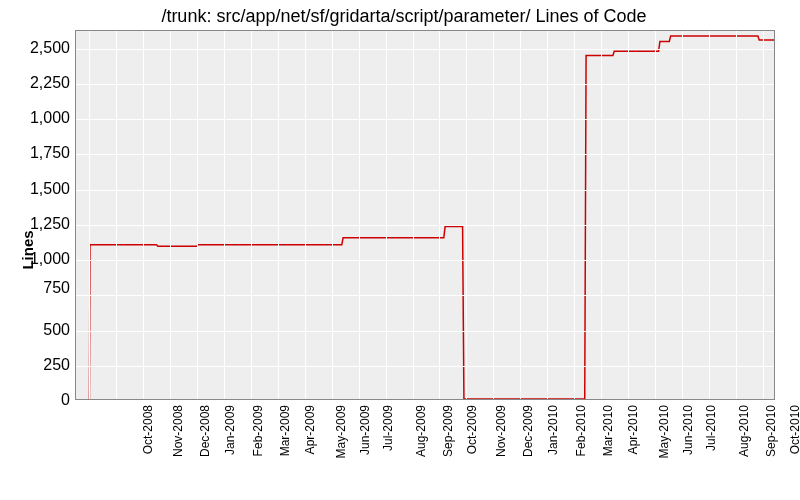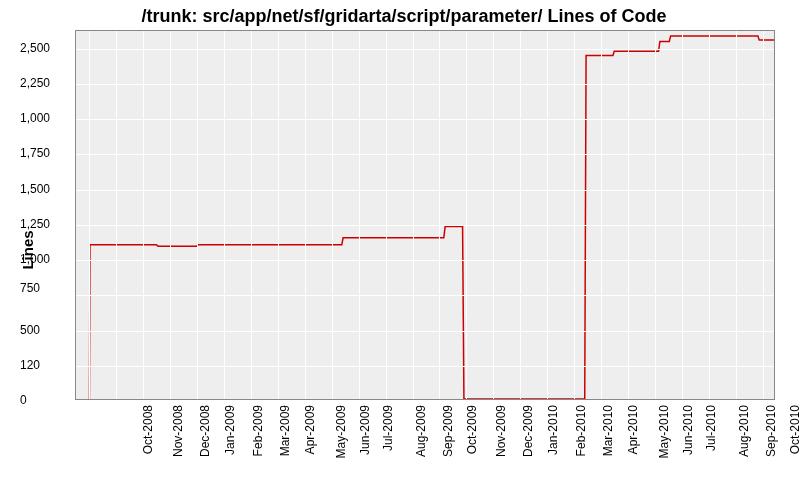--- a/index.html
+++ b/index.html
@@ -15,21 +15,21 @@
     position: relative;
     width: 800px;
     height: 500px;
   }
   .title {
     position: absolute;
     top: 6px;
     left: 8px;
     right: 0;
     text-align: center;
-    font-weight: bold;
+    font-weight: normal;
     font-size: 18px;
   }
   .plot-area {
     position: absolute;
     left: 75px;
     top: 30px;
     width: 700px;   
     height: 370px;  
     background: #eee;
     border: 1px solid #888;
@@ -39,22 +39,22 @@
   .grid-line-h, .grid-line-v {
     position: absolute;
     background: #fff;
   }
   .grid-line-h { height: 1px; width: 100%; left: 0; }
   .grid-line-v { width: 1px; height: 100%; top: 0; }
   .tick-y {
     position: absolute;
     right: 730px; 
     width: 50px;
-    text-align: left;
-    font-size: 12px;
+    text-align: right;
+    font-size: 16px;
     transform: translateY(-50%);
   }
   .tick-x {
     position: absolute;
     top: 405px;
     font-size: 12px;
     transform-origin: right top;
     transform: rotate(-90deg);
     text-align: right;
     white-space: nowrap;
@@ -126,21 +126,21 @@
       <div class="grid-line-v" style="left: 498.077px;"></div>
       <div class="grid-line-v" style="left: 525px;"></div>
       <div class="grid-line-v" style="left: 551.923px;"></div>
       <div class="grid-line-v" style="left: 578.846px;"></div>
       <div class="grid-line-v" style="left: 605.769px;"></div>
       <div class="grid-line-v" style="left: 632.692px;"></div>
       <div class="grid-line-v" style="left: 659.615px;"></div>
       <div class="grid-line-v" style="left: 686.538px;"></div>
     </div>
 <div class="tick-y" style="top: 400px;">0</div>
-    <div class="tick-y" style="top: 364.762px;">120</div>
+    <div class="tick-y" style="top: 364.762px;">250</div>
     <div class="tick-y" style="top: 329.524px;">500</div>
     <div class="tick-y" style="top: 288px;">750</div>
     <div class="tick-y" style="top: 259.048px;">1,000</div>
     <div class="tick-y" style="top: 223.81px;">1,250</div>
     <div class="tick-y" style="top: 188.571px;">1,500</div>
     <div class="tick-y" style="top: 153.333px;">1,750</div>
     <div class="tick-y" style="top: 118.095px;">1,000</div>
     <div class="tick-y" style="top: 82.8571px;">2,250</div>
     <div class="tick-y" style="top: 47.619px;">2,500</div>
     <div class="tick-x" style="left: 92.4615px;">Oct-2008</div>

